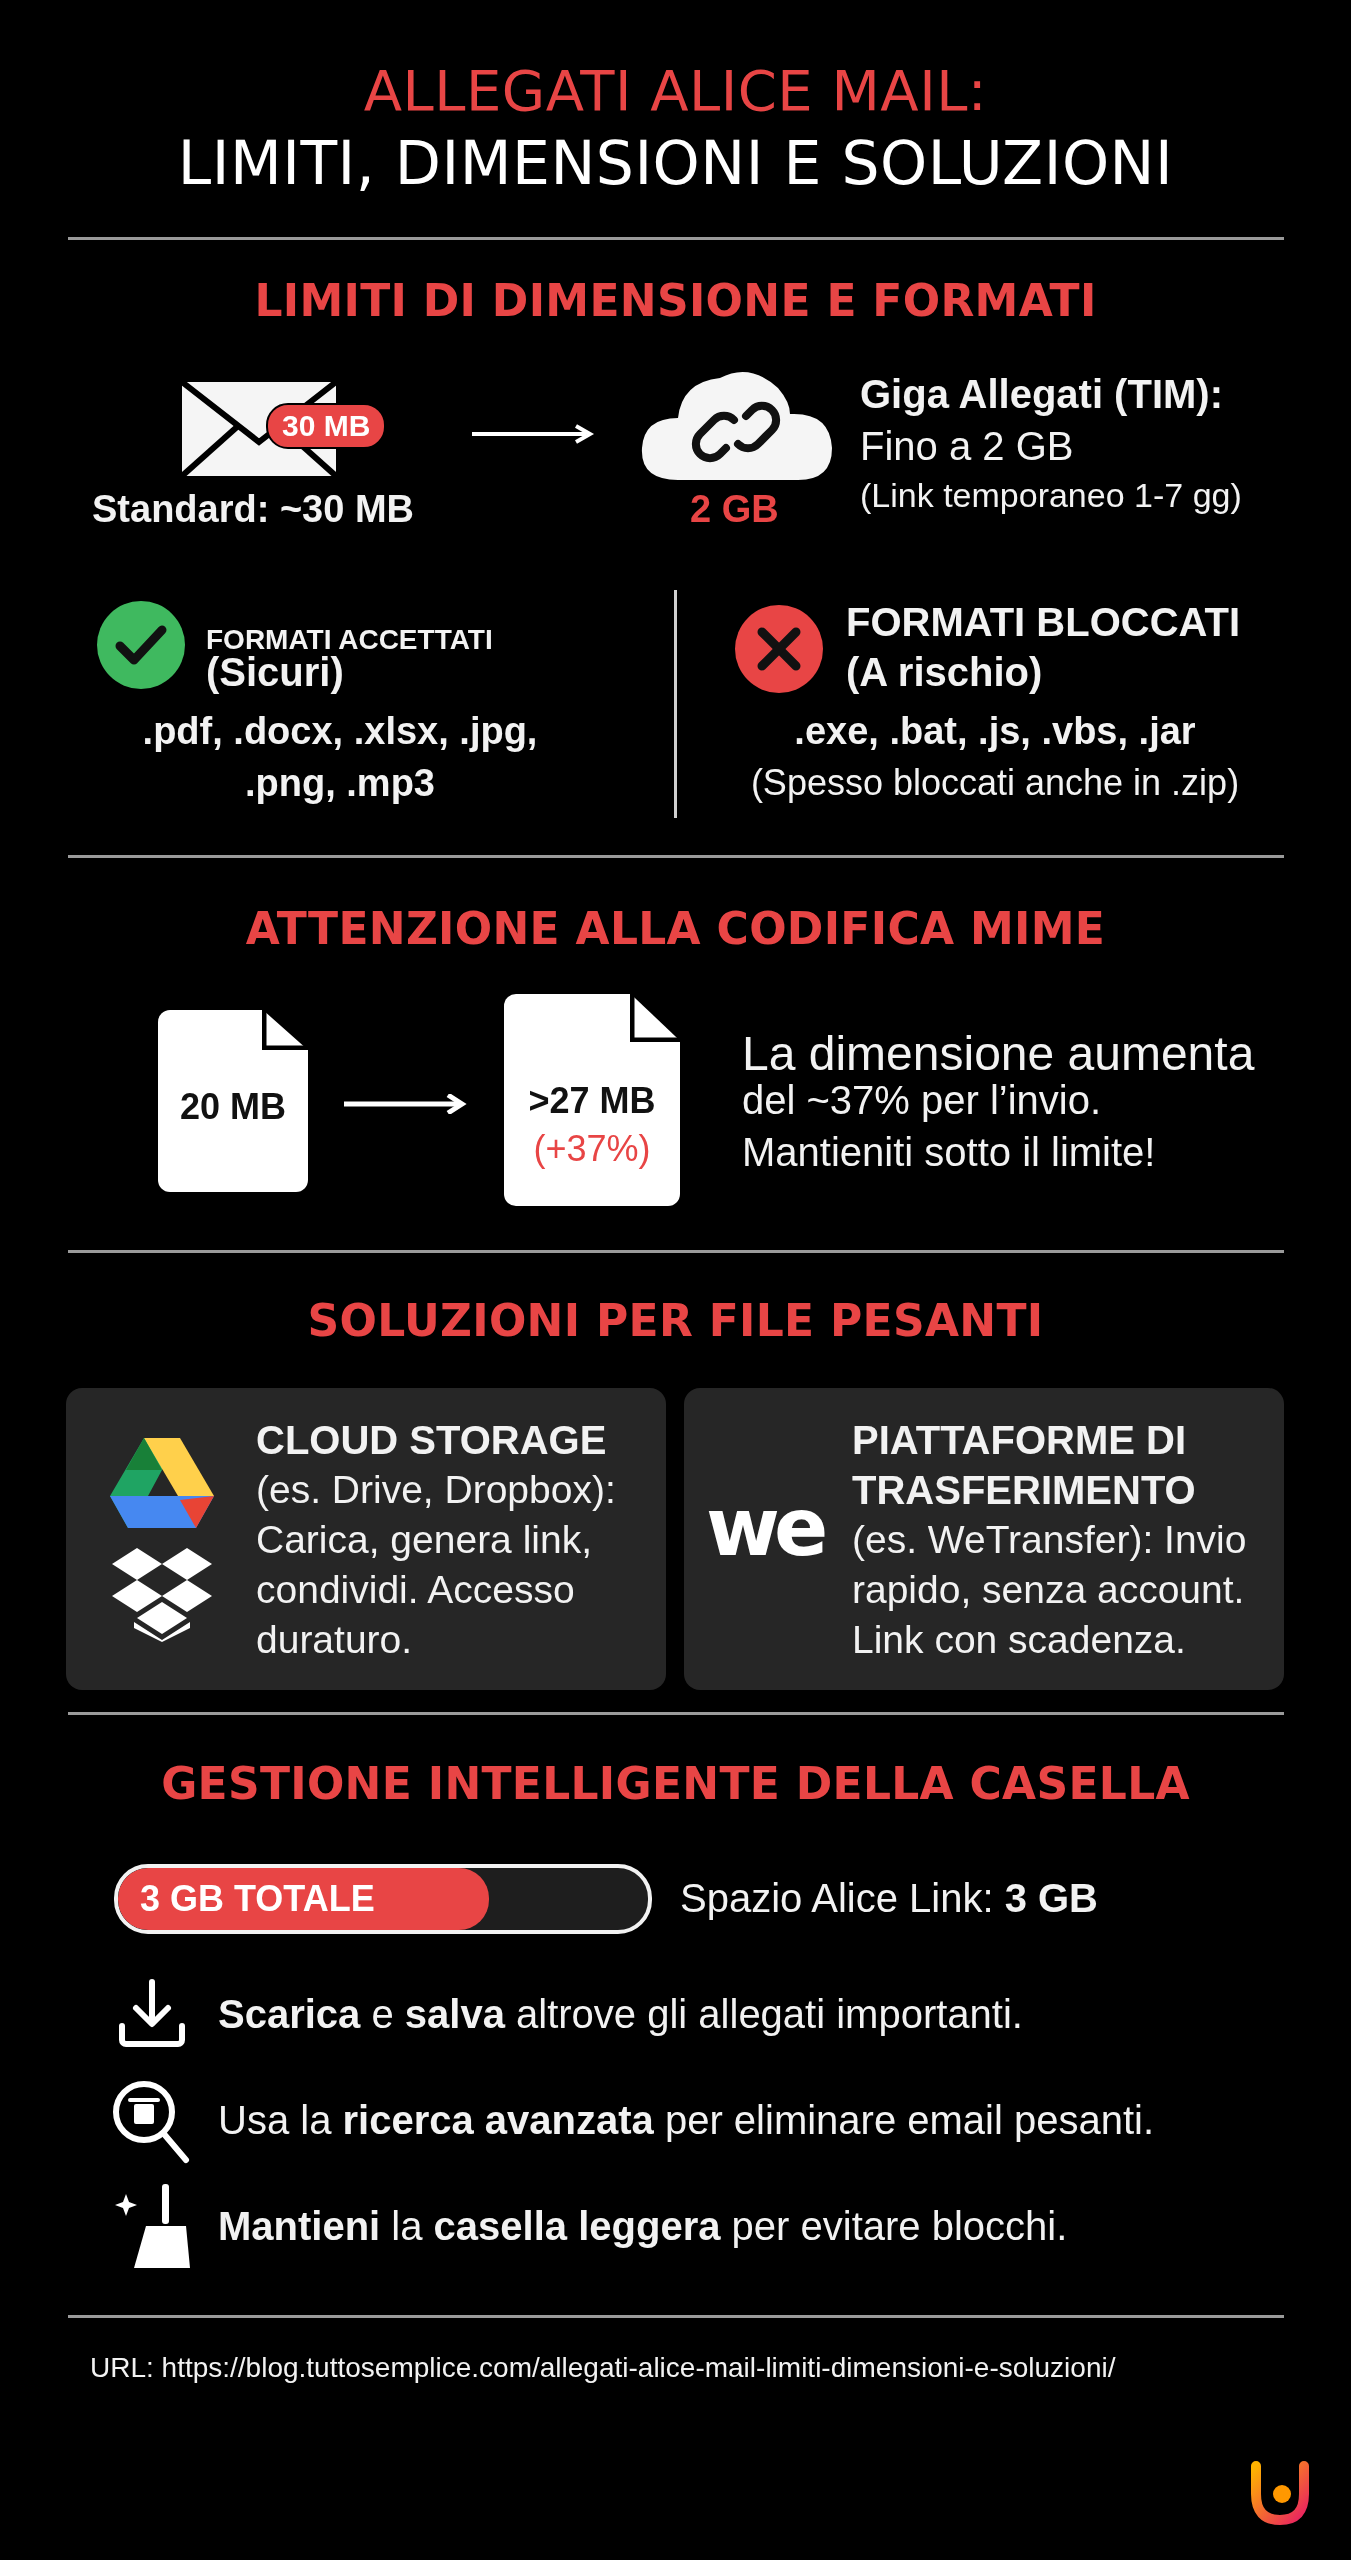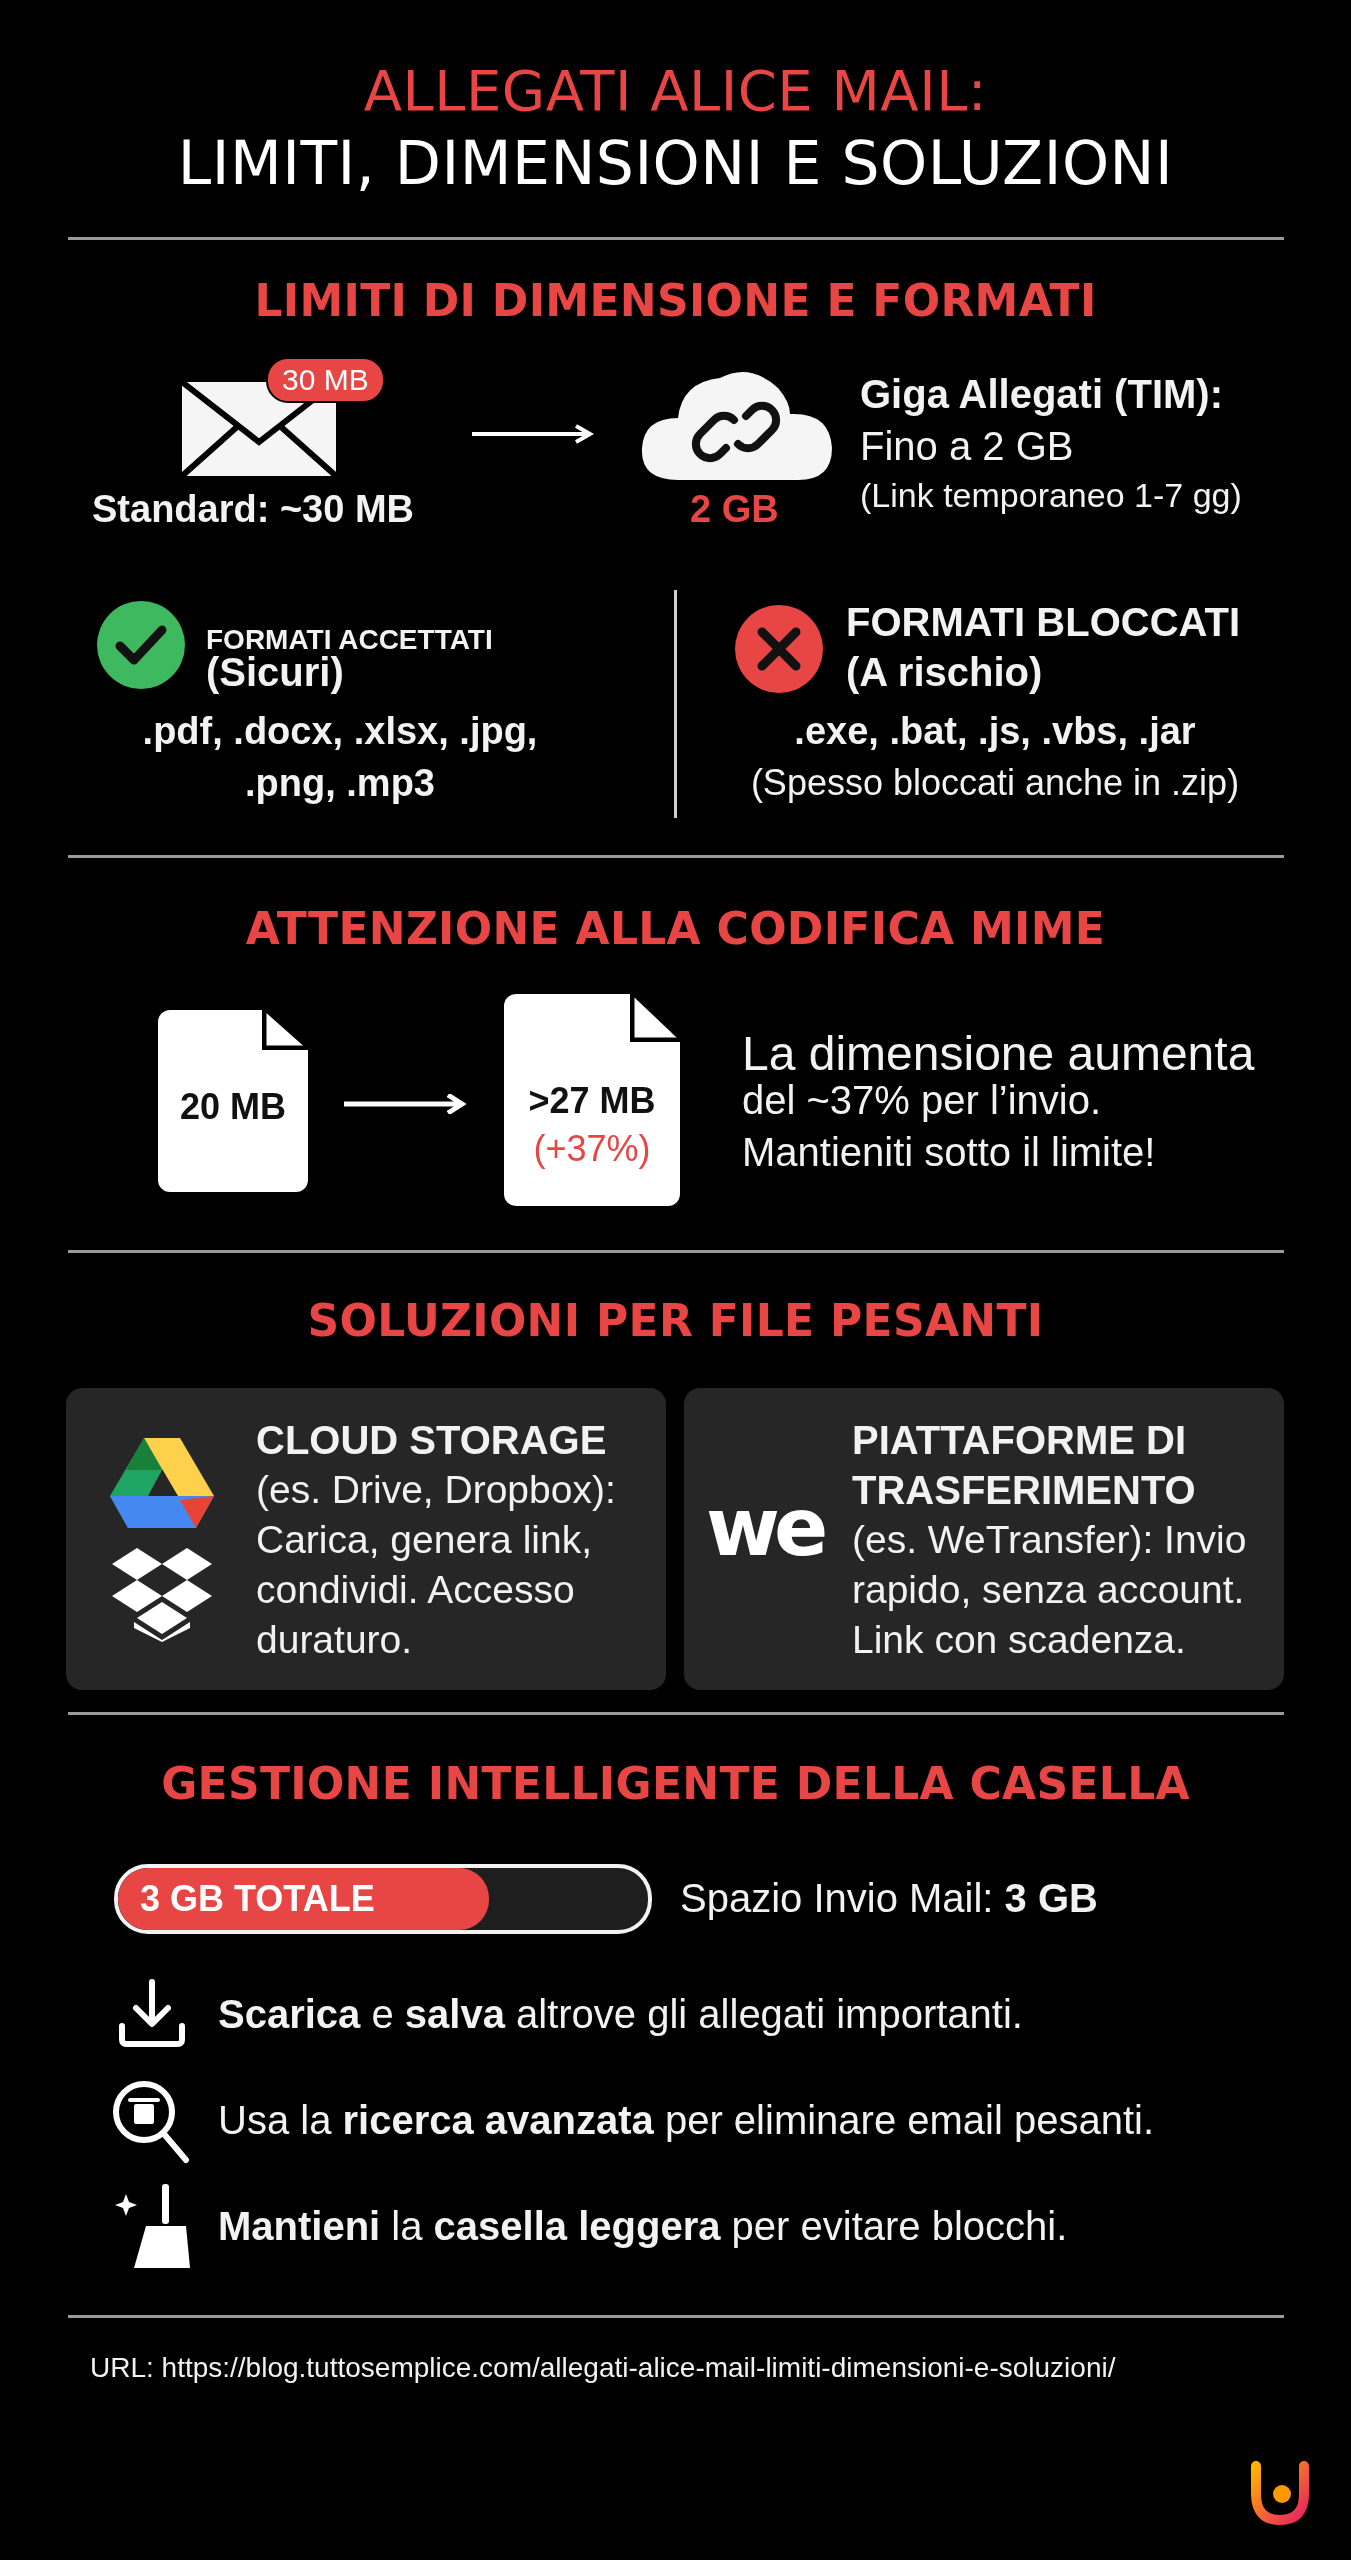--- a/index.html
+++ b/index.html
@@ -7,21 +7,21 @@
   body { font-family: "Liberation Sans", "DejaVu Sans", sans-serif; color: #f2f2f2; position: relative; }
   .abs { position: absolute; }
   .title { left: 0; width: 1351px; text-align: center; font-family: "DejaVu Sans", sans-serif; font-weight: normal; letter-spacing: 0.5px; }
   .t1 { top: 58px; font-size: 56px; color: #e84545; }
   .t2 { top: 128px; font-size: 60px; color: #ffffff; }
   .hr { left: 68px; width: 1216px; height: 3px; background: #9a9a9a; }
   .sec { left: 0; width: 1351px; text-align: center; font-family: "DejaVu Sans", sans-serif; font-weight: bold; font-size: 44px; color: #e84545; letter-spacing: 0.3px; }
   .txt { color: #f2f2f2; }
   .bold { font-weight: bold; }
   .center { text-align: center; }
-  .badge { background: #e84545; color: #fff; font-weight: normal; font-size: 30px; border-radius: 22px; padding: 4px 14px; border: 2px solid #000; }
+  .badge { background: #e84545; color: #fff; font-weight: bold; font-size: 30px; border-radius: 22px; padding: 4px 14px; border: 2px solid #000; margin-top: 46px; }
   .card { background: #262626; border-radius: 16px; }
   .bar-outer { border: 4px solid #f2f2f2; border-radius: 34px; background: #1e1e1e; overflow: hidden; }
   .bar-fill { background: #e84545; height: 100%; border-radius: 30px; }
   .doc { background: #fff; border-radius: 12px; }
 </style>
 </head>
 <body>
 
 <div class="abs title t1">ALLEGATI ALICE MAIL:</div>
 <div class="abs title t2">LIMITI, DIMENSIONI E SOLUZIONI</div>
@@ -161,21 +161,21 @@
 
 <div class="abs hr" style="top:1712px"></div>
 
 <div class="abs sec" style="top:1758px">GESTIONE INTELLIGENTE DELLA CASELLA</div>
 
 <div class="abs bar-outer" style="left:114px;top:1864px;width:538px;height:70px">
   <div class="bar-fill" id="bar-fill" style="width:70%"></div>
 </div>
 <div class="abs bold" style="left:140px;top:1878px;font-size:36px;color:#fff">3 GB TOTALE</div>
 <div class="abs txt" style="left:680px;top:1876px;font-size:40px">
-  <span>Spazio Invio Mail: </span><span class="bold">3 GB</span>
+  <span>Spazio Alice Link: </span><span class="bold">3 GB</span>
 </div>
 
 <div class="abs" style="left:116px;top:1978px;width:72px;height:72px">
   <svg width="72" height="72" viewBox="0 0 72 72" fill="none" stroke="#fff" stroke-width="6" stroke-linecap="round" stroke-linejoin="round">
     <line x1="36" y1="4" x2="36" y2="44"></line>
       <polyline points="20,30 36,46 52,30"></polyline>
       <path d="M6 48 V62 a4 4 0 0 0 4 4 H62 a4 4 0 0 0 4 -4 V48"></path>
   </svg>
 </div>
 <div class="abs txt" style="left:218px;top:1992px;font-size:40px">

